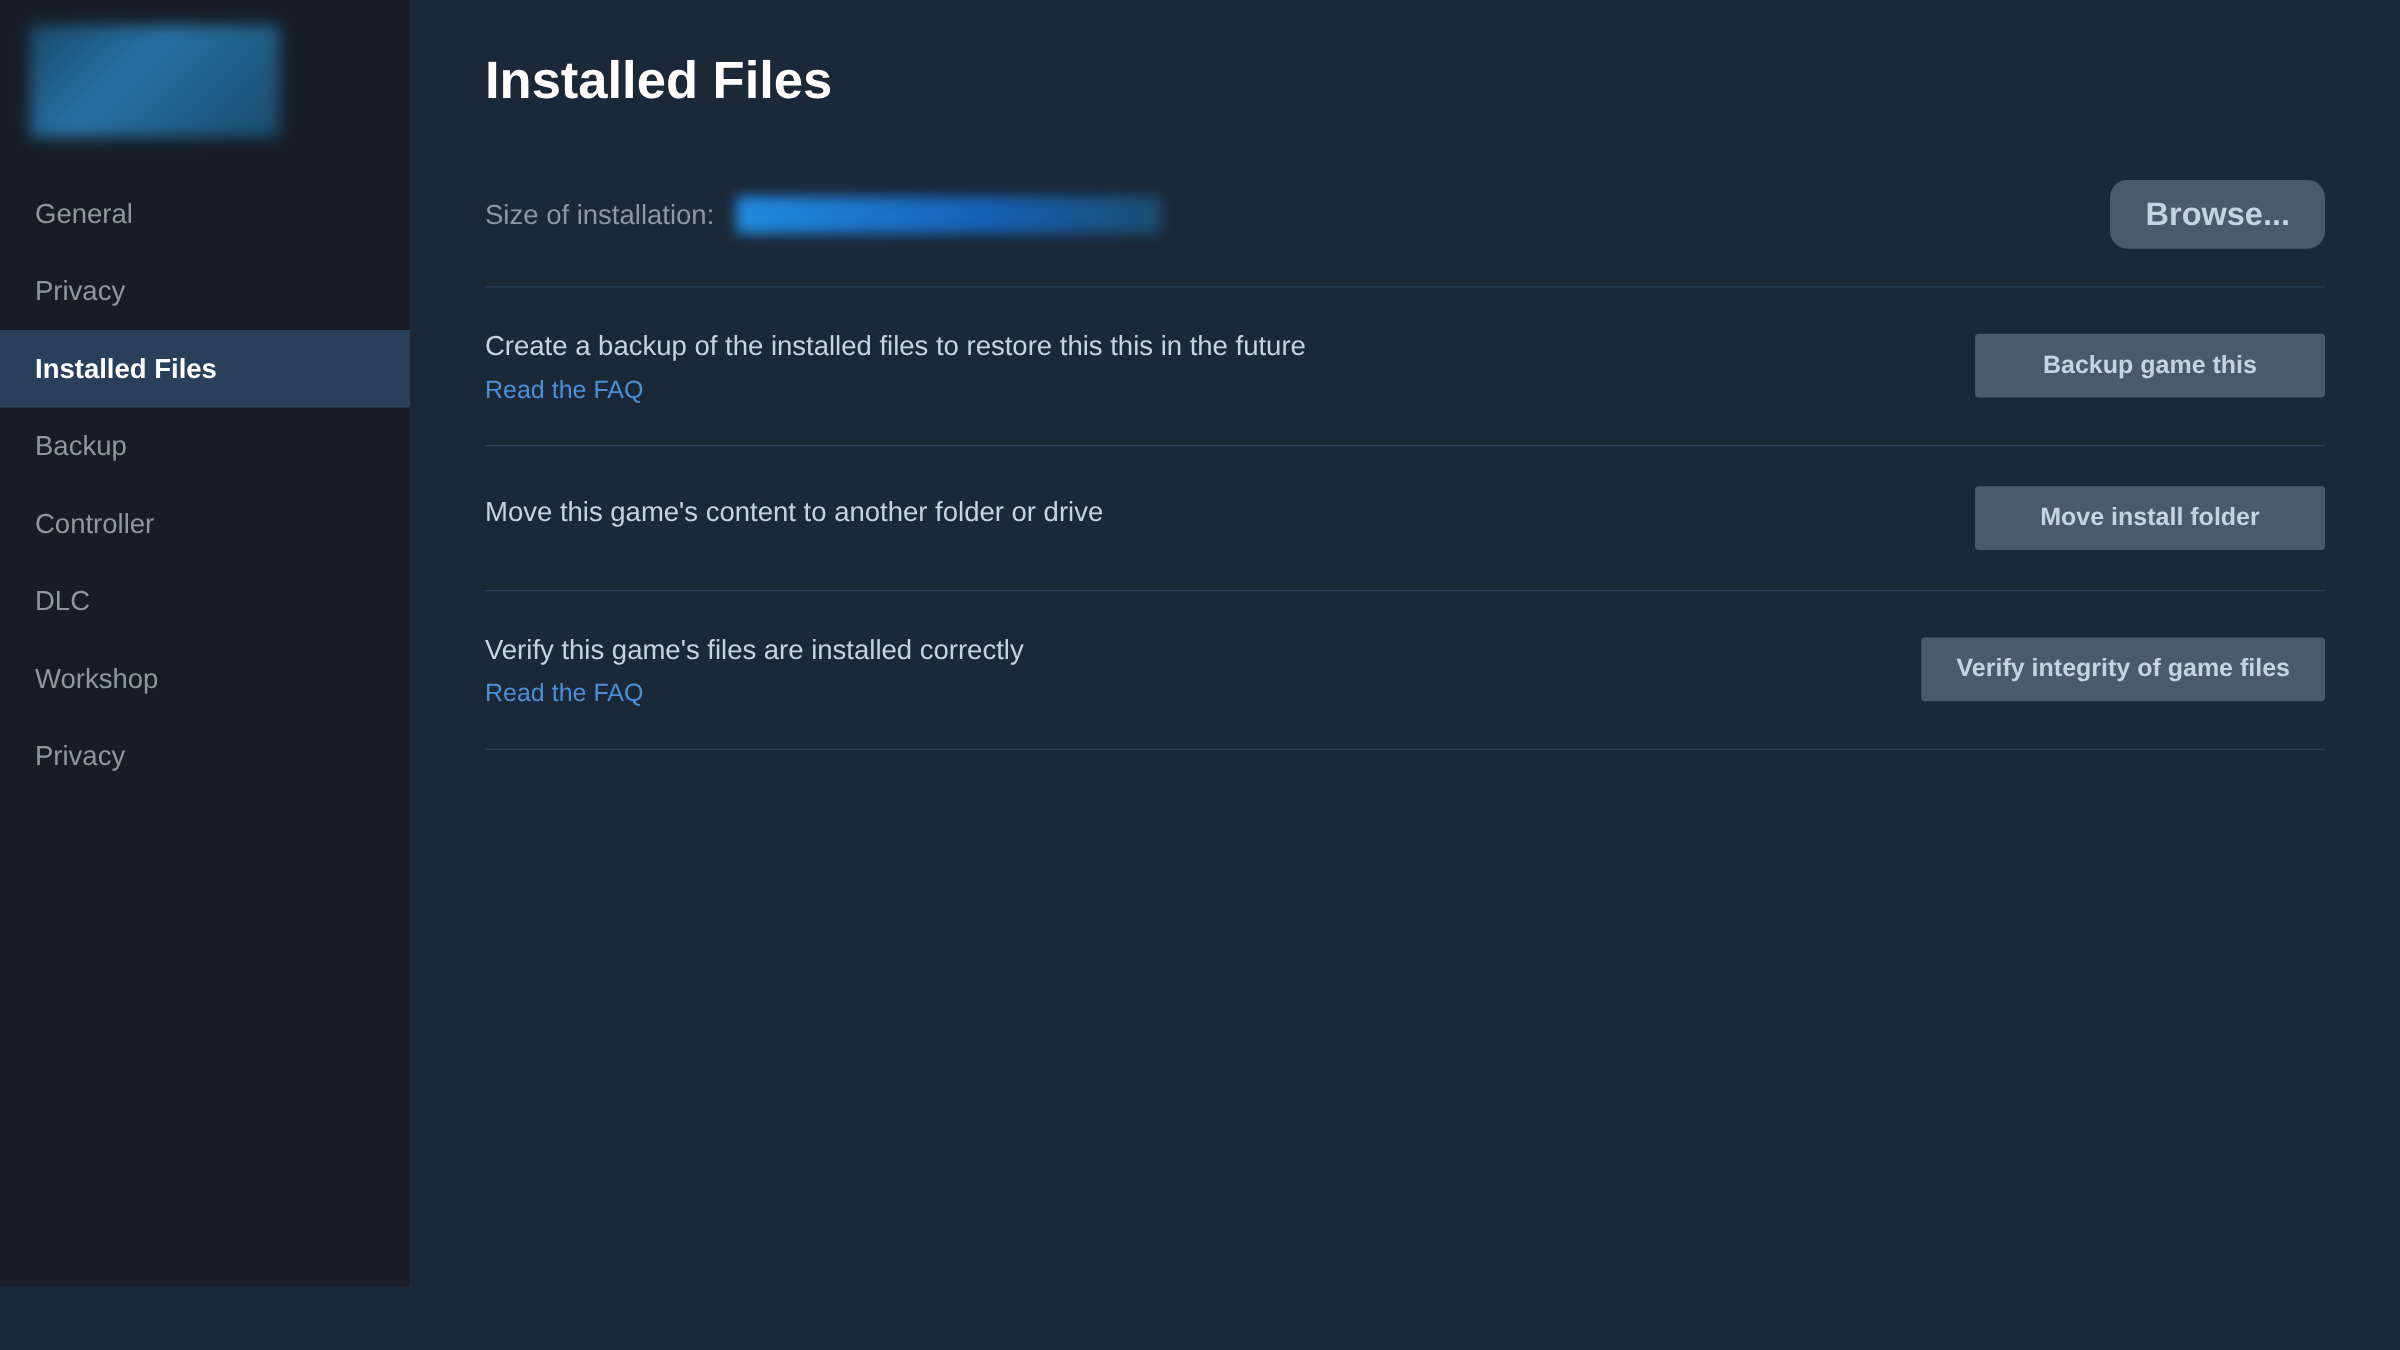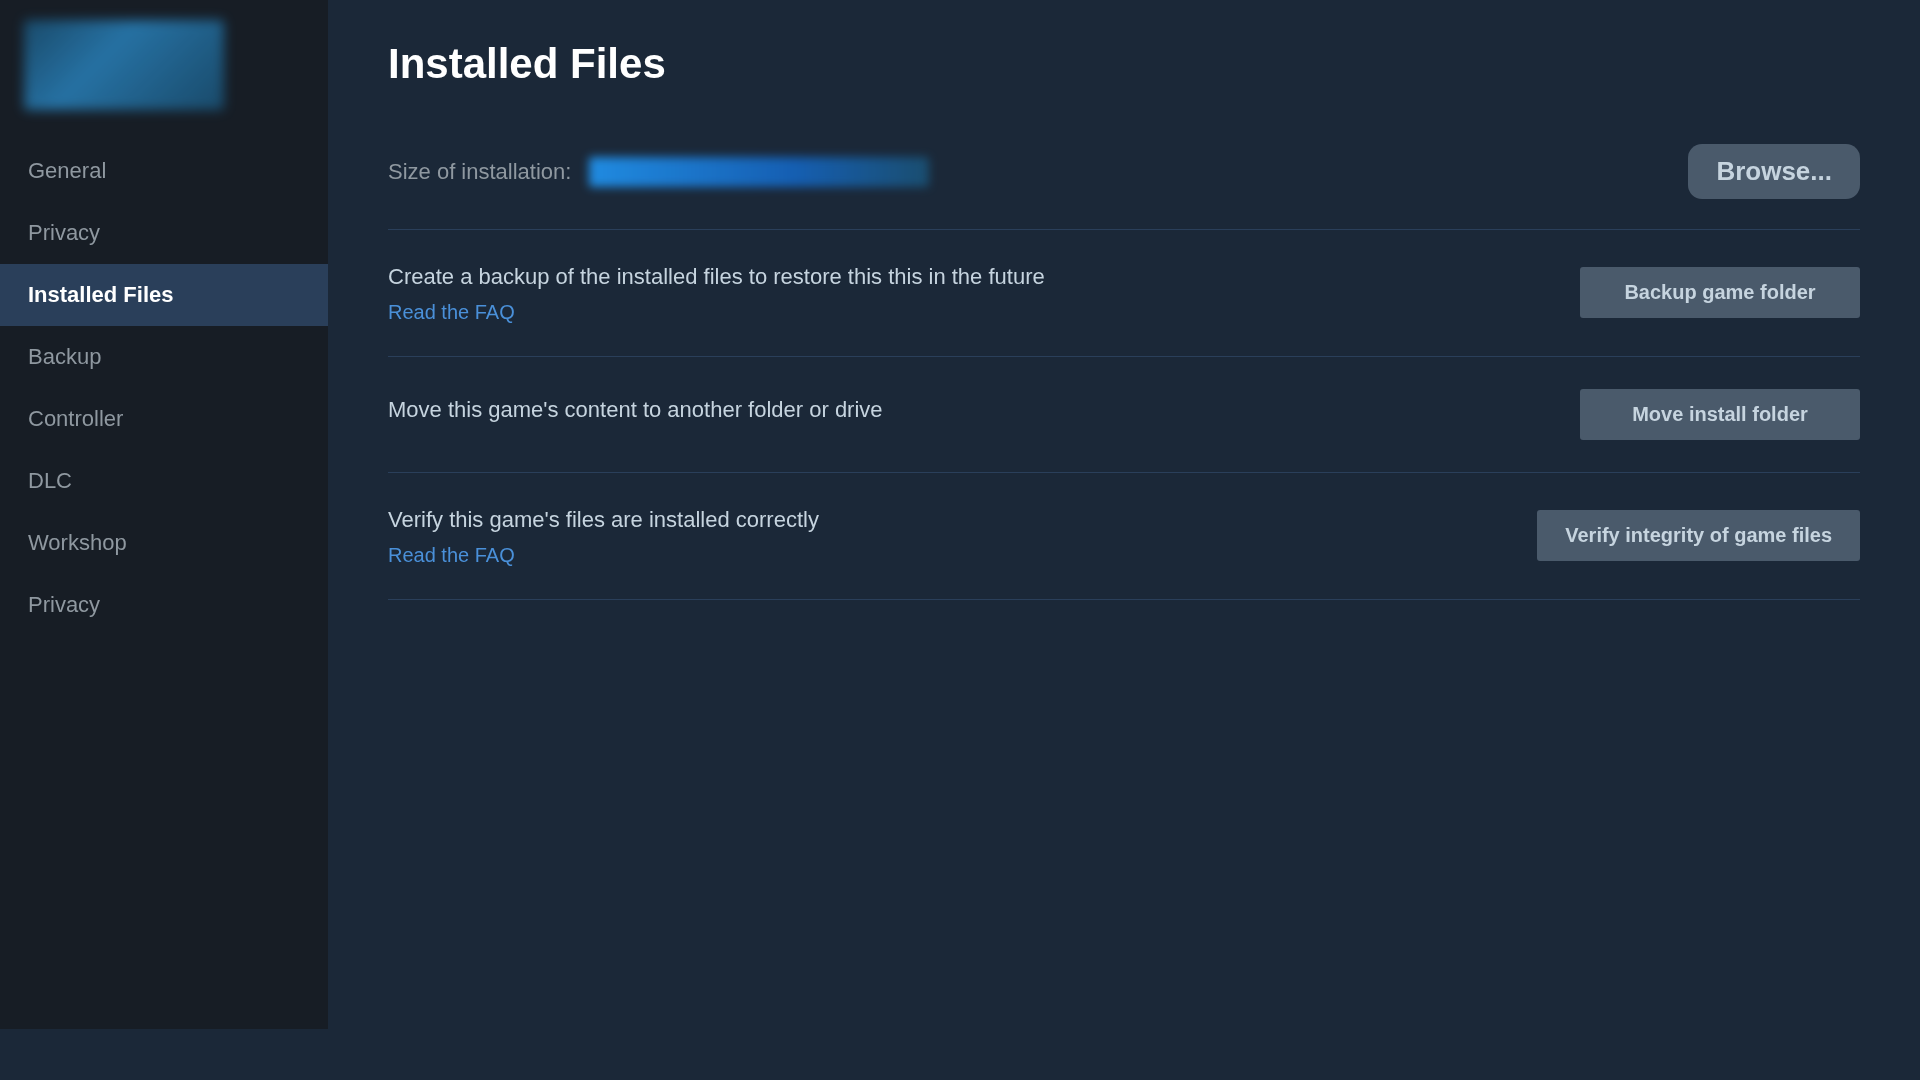--- a/index.html
+++ b/index.html
@@ -186,21 +186,21 @@
       <div class="install-size-value-blur"></div>
     </div>
     <button class="btn-secondary">Browse...</button>
   </div>
 
   <div class="section-row">
     <div class="section-row-text">
       <div class="section-row-description">Create a backup of the installed files to restore this this in the future</div>
       <a class="section-row-link">Read the FAQ</a>
     </div>
-    <button class="btn-action">Backup game folder</button>
+    <button class="btn-action">Backup game this</button>
   </div>
 
   <div class="section-row">
     <div class="section-row-text">
       <div class="section-row-description">Move this game's content to another folder or drive</div>
     </div>
     <button class="btn-action">Move install folder</button>
   </div>
 
   <div class="section-row">

